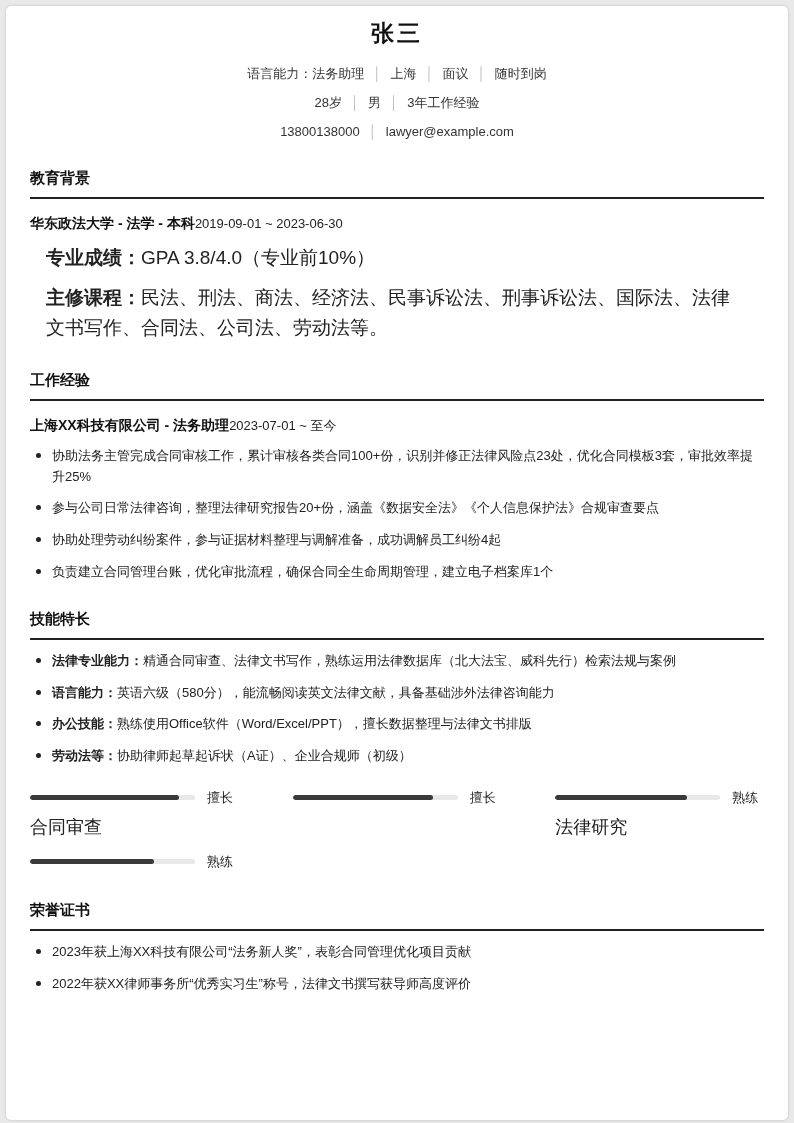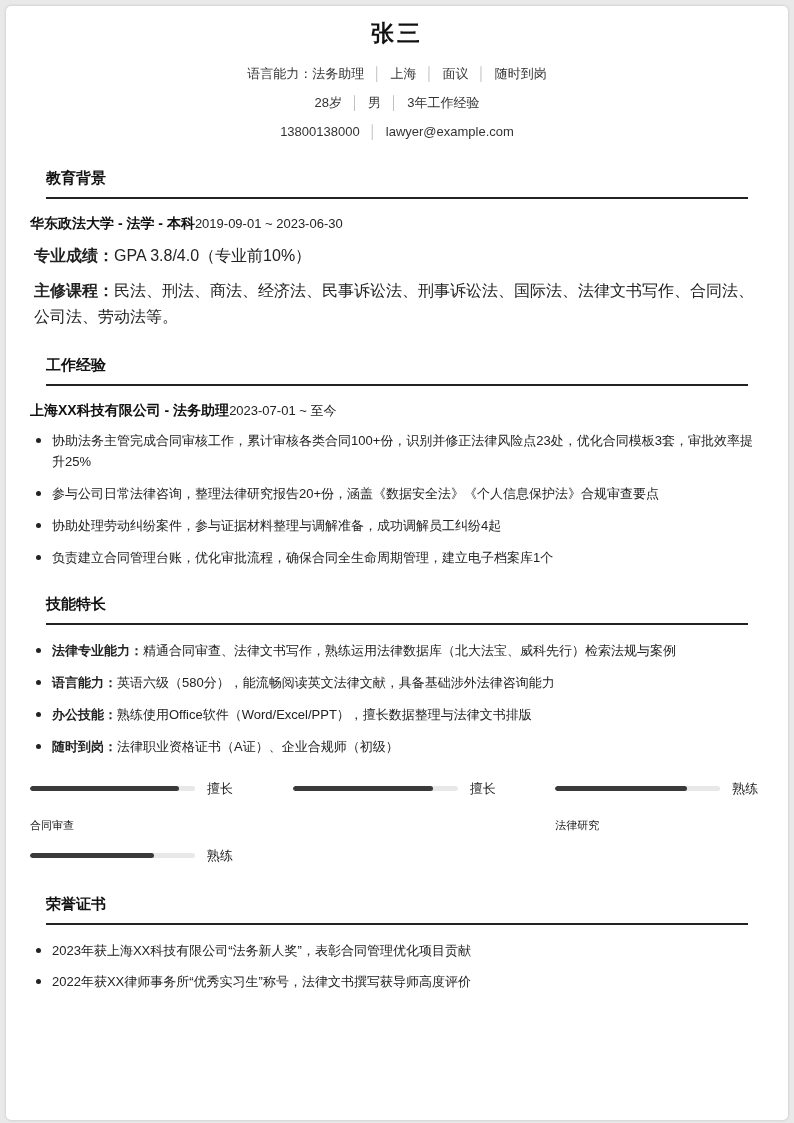--- a/index.html
+++ b/index.html
@@ -20,44 +20,44 @@
   
   .name{
     text-align:center;font-size:23px;font-weight:bold;color:#111;
     margin:12px 0 16px;letter-spacing:3px;
   }
   .contact-line{text-align:center;font-size:13px;color:#333;margin:0 0 11px;line-height:1.4;}
   .sep{color:#bdbdbd;margin:0 9px;font-weight:normal;}
   
   section{margin-top:27px;}
   .sec-title{
-    font-size:15px;font-weight:bold;color:#111;margin:16px;
+    font-size:15px;font-weight:bold;color:#111;margin:0;
     padding-bottom:9px;border-bottom:2px solid #222;
   }
   .entry-head{display:flex;justify-content:flex-start;align-items:baseline;margin-top:16px;}
   .entry-title{font-size:14px;font-weight:bold;color:#111;}
   .entry-date{font-size:13px;color:#222;white-space:nowrap;}
-  .detail{font-size:16px;margin:10px 4px 0;line-height:1.6;}
+  .detail{font-size:19px;margin:10px 16px 0;line-height:1.6;}
   .detail b{font-weight:bold;}
   .bullets{margin:2px 0 0;}
   .bullet{
     position:relative;padding-left:22px;font-size:13px;line-height:1.6;margin-top:11px;
   }
   .bullet::before{
     content:"";position:absolute;left:6px;top:7px;width:5px;height:5px;border-radius:50%;background:#222;
   }
   .bullet b{font-weight:bold;}
   
   .bars{display:grid;grid-template-columns:repeat(3,1fr);column-gap:54px;margin-top:22px;}
   .bar-item{margin-bottom:14px;}
   .bar-row{display:flex;align-items:center;}
   .bar-track{width:165px;height:5px;background:#e8e8e8;border-radius:3px;overflow:hidden;flex:none;}
   .bar-fill{height:100%;background:#3a3a3a;border-radius:3px;}
   .bar-level{font-size:13px;color:#222;margin-left:12px;}
-  .bar-name{font-size:11px;color:#222;margin-top:20px;}
+  .bar-name{font-size:18px;color:#222;margin-top:8px;}
 </style>
 </head>
 <body>
 
 <div class="page">
   <div class="card">
 
     <header>
       <h1 class="name">张三</h1>
 
@@ -101,21 +101,21 @@
       </div>
 
     </section>
 
     <section>
       <h2 class="sec-title">技能特长</h2>
       <div class="bullets" style="margin-top:4px;">
         <div class="bullet"><b>法律专业能力：</b><span>精通合同审查、法律文书写作，熟练运用法律数据库（北大法宝、威科先行）检索法规与案例</span></div>
         <div class="bullet"><b>语言能力：</b><span>英语六级（580分），能流畅阅读英文法律文献，具备基础涉外法律咨询能力</span></div>
         <div class="bullet"><b>办公技能：</b><span>熟练使用Office软件（Word/Excel/PPT），擅长数据整理与法律文书排版</span></div>
-        <div class="bullet"><b>随时到岗：</b><span>法律职业资格证书（A证）、企业合规师（初级）</span></div>
+        <div class="bullet"><b>劳动法等：</b><span>协助律师起草起诉状（A证）、企业合规师（初级）</span></div>
       </div>
 
       <div class="bars">
         <div class="bar-item">
           <div class="bar-row">
             <div class="bar-track">
                 <div class="bar-fill" style="width: 90%;"></div>
               </div>
             <span class="bar-level">擅长</span>
           </div>

